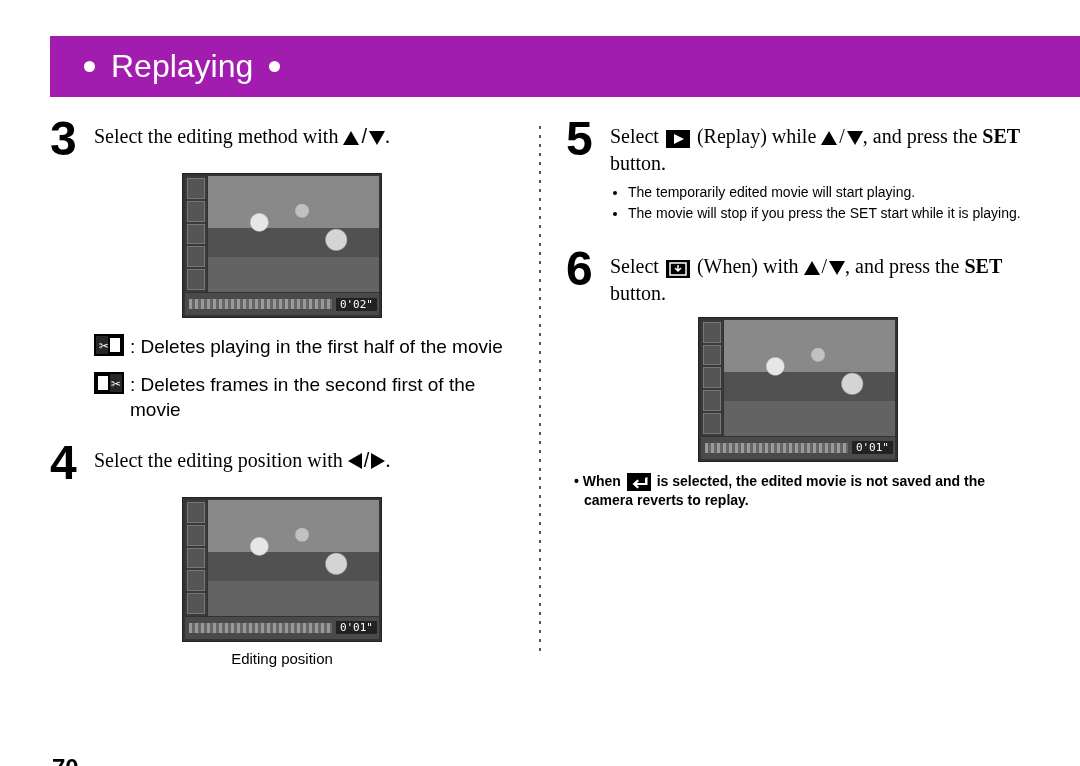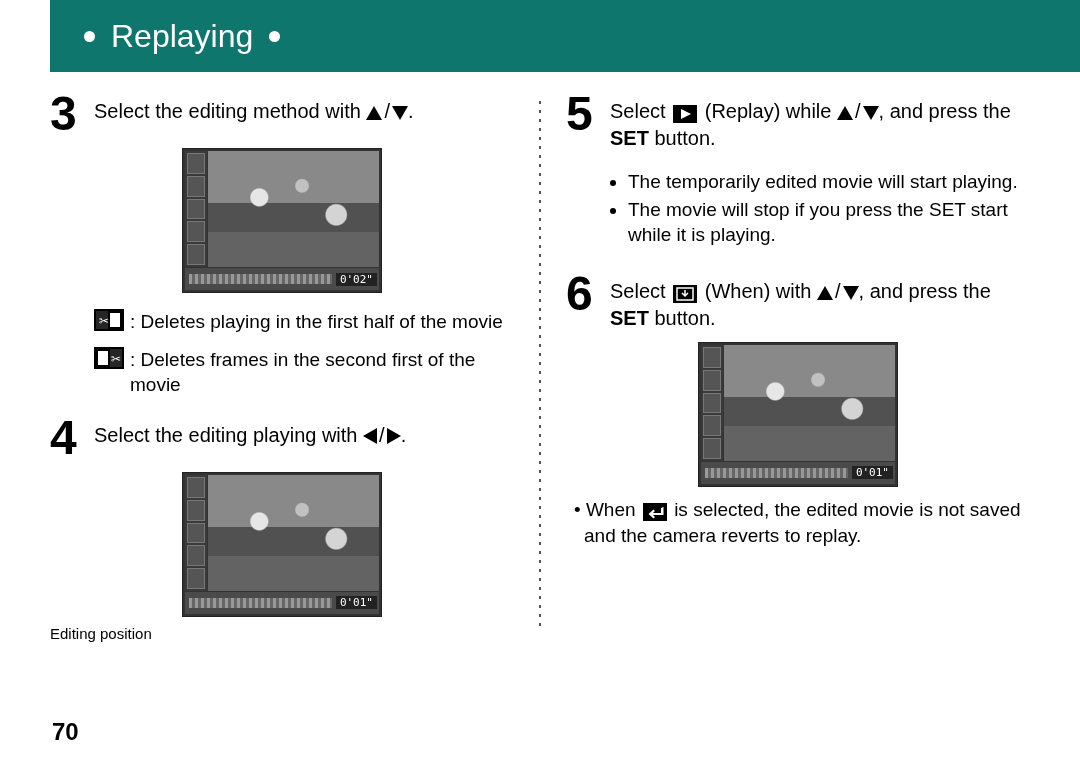--- a/index.html
+++ b/index.html
@@ -13,27 +13,28 @@
     position: relative;
   }
   .page {
     width: 1080px;
     height: 766px;
     background: #fff;
     position: relative;
     box-sizing: border-box;
   }
   .header {
-    height: 72px;
-    background: #0f766e;
+    height: 61px;
+    background: #a21caf;
     position: relative;
     margin-left: 50px;
     margin-right: 0px;
     display: flex;
     align-items: center;
+    margin-top: 36px;
   }
   .header-title {
     color: #fff;
     font-size: 32px;
     font-weight: 400;
     padding-left: 34px;
     display: flex;
     align-items: center;
   }
   .dot {
@@ -79,56 +80,58 @@
     min-width: 34px;
     text-align: left;
   }
   .step-body {
     flex: 1;
     padding-top: 8px;
   }
   .step-text {
     font-size: 20px;
     line-height: 1.35;
+    font-family: Liberation Serif, serif;
   }
   .bold { font-weight: 700; text-align: right; }
   .bullets {
-    margin: 17px 0 14px 0;
+    margin: 6px 0 14px 0;
     padding-left: 18px;
-    font-size: 19px;
+    font-size: 14px;
     line-height: 1.35;
   }
   .bullets li { margin-bottom: 2px; }
   .note {
-    font-size: 19px;
+    font-size: 14px;
     line-height: 1.35;
     padding-left: 18px;
     text-indent: -10px;
     margin-top: 4px;
+    font-weight: bold;
   }
   .note::before { content: "• "; }
   .icon-legend {
     margin: 12px 0 16px 44px;
     font-size: 19px;
     line-height: 1.35;
   }
   .legend-row {
     display: flex;
     align-items: flex-start;
     margin-bottom: 12px;
   }
   .legend-icon {
     width: 30px;
     height: 22px;
     flex-shrink: 0;
     margin-right: 6px;
   }
   .legend-text { flex: 1; }
   .caption {
-    text-align: left;
+    text-align: center;
     font-size: 15px;
     margin-top: 4px;
   }
   .screenshot-wrap {
     text-align: center;
     margin: 10px 0 6px 0;
   }
   .screenshot {
     display: inline-block;
     width: 200px;
@@ -265,21 +268,21 @@
                 <text x="17" y="16" font-size="12" fill="#fff">✂</text>
               </svg>
           </span>
           <span class="legend-text">: Deletes frames in the second first of the movie</span>
         </div>
       </div>
 
       <div class="step">
         <div class="step-num">4</div>
         <div class="step-body">
-          <span class="step-text">Select the editing playing with </span>
+          <span class="step-text">Select the editing position with </span>
           <span class="tri-left"></span><span class="slash">/</span><span class="tri-right"></span><span class="step-text">.</span>
         </div>
       </div>
 
       <div class="screenshot-wrap">
         <div class="screenshot">
           <div class="ss-sidebar">
               <div></div>
               <div></div>
               <div></div>

